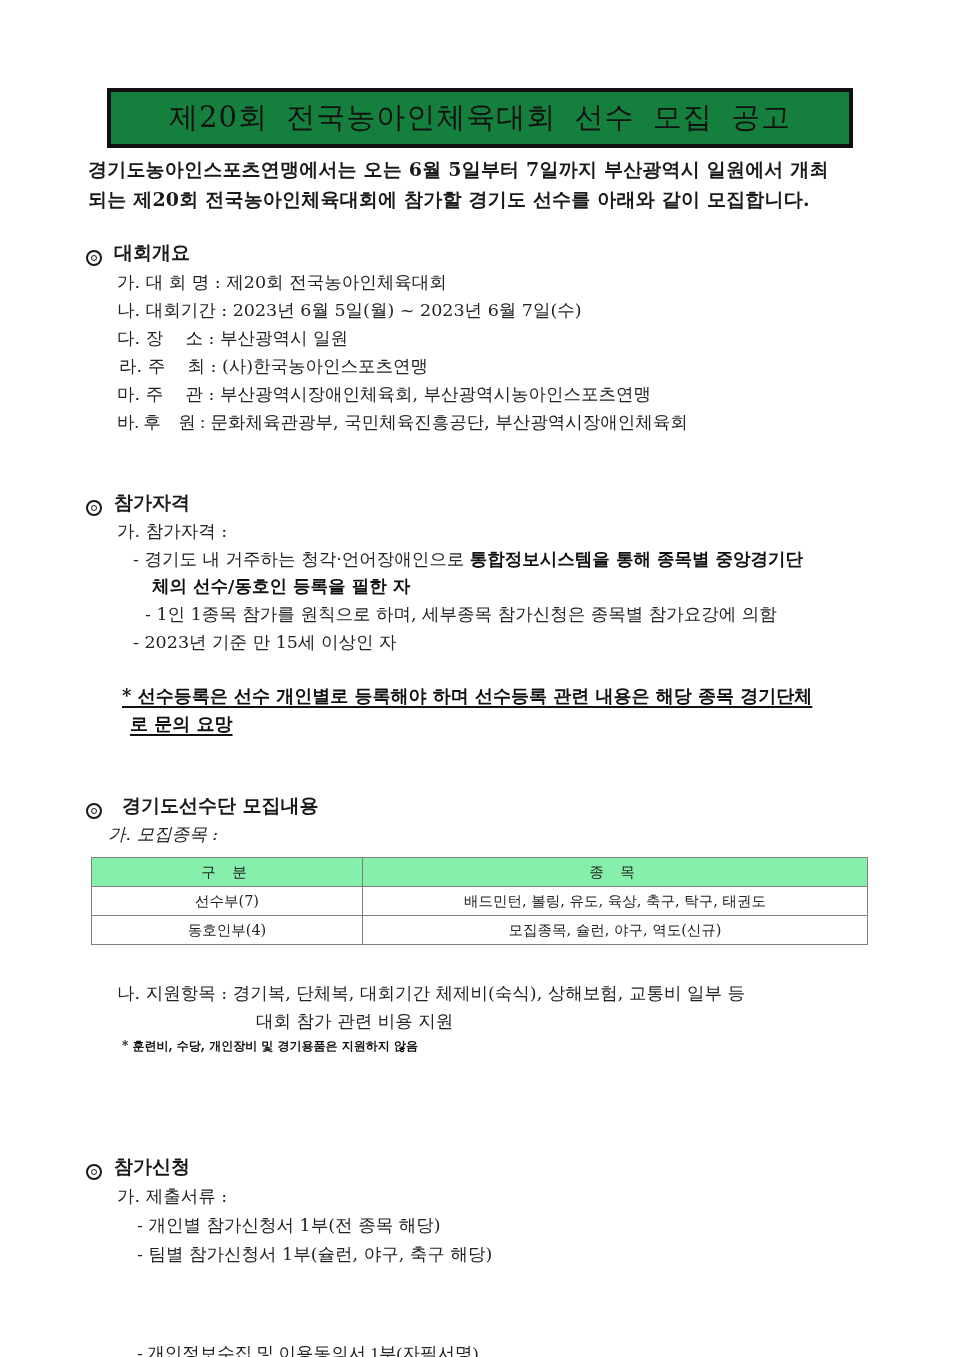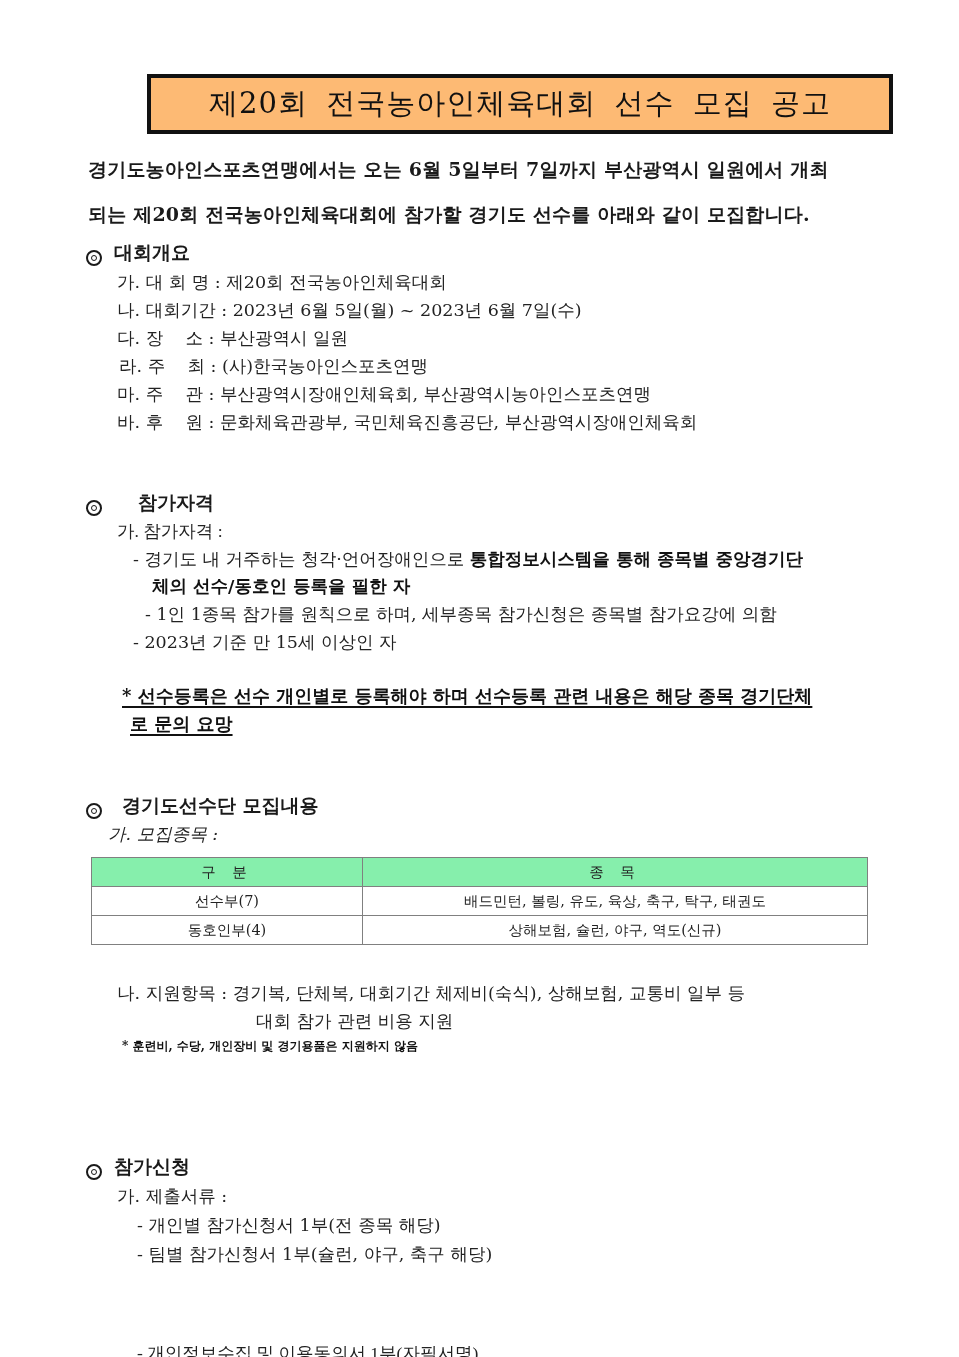--- a/index.html
+++ b/index.html
@@ -17,29 +17,28 @@
   }
   .page {
     position: absolute;
     left: 0; top: 0;
     width: 959px;
     height: 1357px;
   }
   .title-box {
     position: absolute;
     left: 107px;
-    top: 74px;
+    top: 88px;
     width: 738px;
     height: 52px;
     border: 4px solid #111;
-    background: #fdba74;
+    background: #15803d;
     display: flex;
     align-items: center;
     justify-content: center;
-    margin-left: 40px;
   }
   .title-text {
     font-size: 29px;
     letter-spacing: 1px;
     word-spacing: 8px;
     color: #111;
     white-space: nowrap;
   }
   .intro {
     position: absolute;
@@ -126,21 +125,21 @@
 </head>
 <body>
 
 <div class="page">
 
   <div class="title-box">
     <span class="title-text">제20회 전국농아인체육대회 선수 모집 공고</span>
   </div>
 
   <div class="intro" style="top:157px;">경기도농아인스포츠연맹에서는 오는 6월 5일부터 7일까지 부산광역시 일원에서 개최</div>
-  <div class="intro" style="top:202px;">되는 제20회 전국농아인체육대회에 참가할 경기도 선수를 아래와 같이 모집합니다.</div>
+  <div class="intro" style="top:187px;">되는 제20회 전국농아인체육대회에 참가할 경기도 선수를 아래와 같이 모집합니다.</div>
 
   <div class="section-heading" style="top:240px;">
     <span class="bullet"></span>
     <span>대회개요</span>
   </div>
   <div class="line" style="left:117px; top:270px;">
     <span class="lbl">가. 대 회 명 :</span>
     <span>제20회 전국농아인체육대회</span>
   </div>
   <div class="line" style="left:117px; top:298px;">
@@ -153,29 +152,29 @@
   </div>
   <div class="line" style="left:119px; top:354px;">
     <span class="lbl" style="white-space:pre;">라. 주    최 :</span>
     <span>(사)한국농아인스포츠연맹</span>
   </div>
   <div class="line" style="left:117px; top:382px;">
     <span class="lbl" style="white-space:pre;">마. 주    관 :</span>
     <span>부산광역시장애인체육회, 부산광역시농아인스포츠연맹</span>
   </div>
   <div class="line" style="left:117px; top:410px;">
-    <span class="lbl" style="white-space:pre;">바. 후    원 :</span>
+    <span class="lbl" style="white-space:pre;font-family:Liberation Serif, serif;">바. 후    원 :</span>
     <span>문화체육관광부, 국민체육진흥공단, 부산광역시장애인체육회</span>
   </div>
 
-  <div class="section-heading" style="top:490px;gap:24px;">
+  <div class="section-heading" style="top:490px;">
     <span class="bullet"></span>
     <span>참가자격</span>
   </div>
-  <div class="line" style="left:117px; top:519px;font-family:Liberation Serif, serif;">가. 참가자격 :</div>
+  <div class="line" style="left:117px; top:519px;">가. 참가자격 :</div>
   <div class="line" style="left:133px; top:547px;">
     <span>- 경기도 내 거주하는 청각·언어장애인으로 </span><b>통합정보시스템을 통해 종목별 중앙경기단</b>
   </div>
   <div class="line bold" style="left:152px; top:574px;">체의 선수/동호인 등록을 필한 자</div>
   <div class="line" style="left:133px; top:602px;margin-left:12px;">- 1인 1종목 참가를 원칙으로 하며, 세부종목 참가신청은 종목별 참가요강에 의함</div>
   <div class="line" style="left:133px; top:630px;">- 2023년 기준 만 15세 이상인 자</div>
 
   <div class="underline-note" style="left:122px; top:684px;">* 선수등록은 선수 개인별로 등록해야 하며 선수등록 관련 내용은 해당 종목 경기단체</div>
   <div class="underline-note" style="left:122px; top:712px; padding-left:8px;">로 문의 요망</div>
 
@@ -192,21 +191,21 @@
         <th>종 목</th>
       </tr>
     </thead>
     <tbody>
       <tr>
         <td>선수부(7)</td>
         <td>배드민턴, 볼링, 유도, 육상, 축구, 탁구, 태권도</td>
       </tr>
       <tr>
         <td>동호인부(4)</td>
-        <td>상해보험, 슐런, 야구, 역도(신규)</td>
+        <td>모집종목, 슐런, 야구, 역도(신규)</td>
       </tr>
     </tbody>
   </table>
 
   <div class="line" style="left:117px; top:981px;">
     <span>나. 지원항목 :</span>
     <span>경기복, 단체복, 대회기간 체제비(숙식), 상해보험, 교통비 일부 등</span>
   </div>
   <div class="line" style="left:256px; top:1009px;">대회 참가 관련 비용 지원</div>
   <div class="line bold" style="left:122px; top:1038px; font-size:12px;">* 훈련비, 수당, 개인장비 및 경기용품은 지원하지 않음</div>

